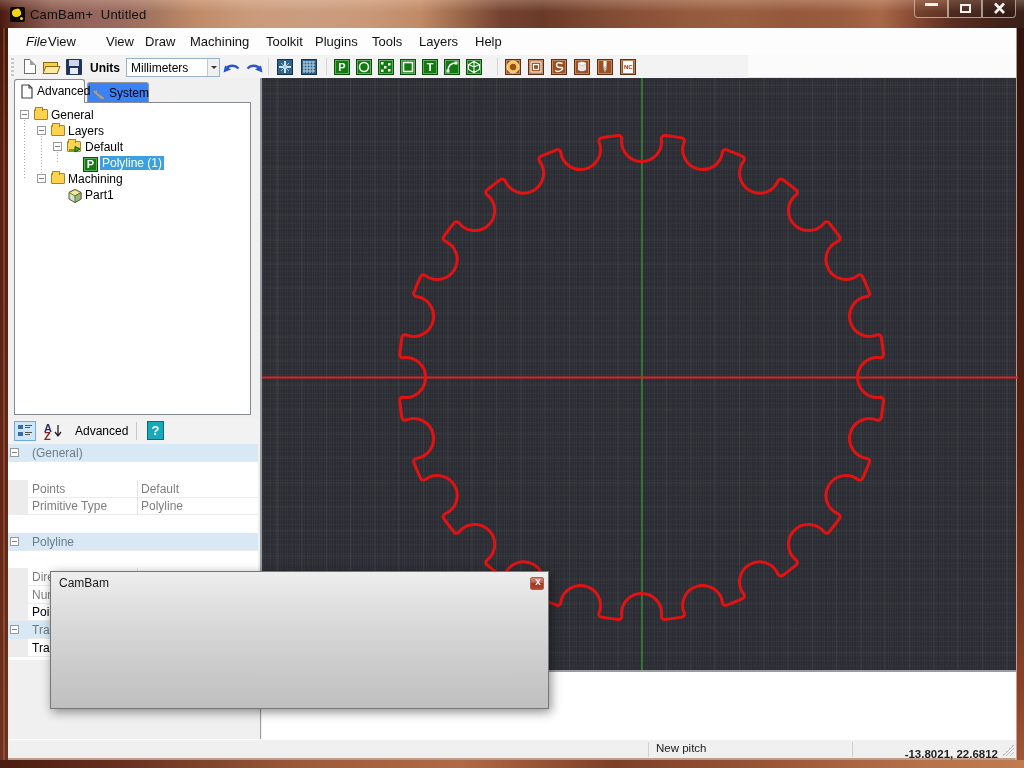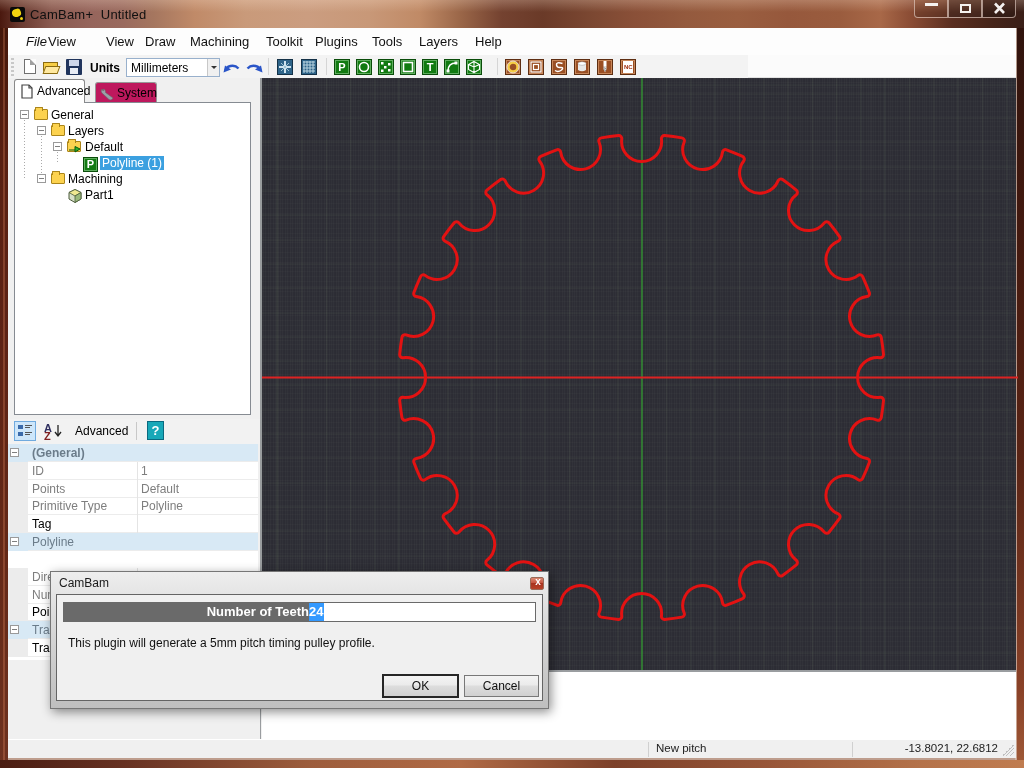--- a/index.html
+++ b/index.html
@@ -124,21 +124,21 @@
 #dlg-input { position:absolute; left:246px; top:1px; width:226px; height:18px; background:#fff; font-size:13px; font-weight:bold;}
 #dlg-sel { position:absolute; left:0px; top:0px; height:18px; background:#3399ff; color:#fff; padding:1px 1px 0 0;}
 #dlg-msg { position:absolute; left:11px; top:41px; font-size:12px; color:#111; }
 .dlgbtn { position:absolute; top:80px; height:22px; font-size:12px; color:#111; text-align:center;
   background:linear-gradient(180deg,#f4f4f4 0%,#ebebeb 45%,#dddddd 50%,#d0d0d0 100%); }
 #btn-ok { left:326px; width:75px; border:1px solid #262626; outline:1px solid #262626; padding-top:3px;}
 #btn-cancel { left:407px; width:75px; border:1px solid #787878; padding-top:3px;}
 
 
 #tab-drawing { left:14px; top:79px; width:71px; height:24px; background:#fff; border:1px solid #898989; border-bottom:none; border-radius:3px 3px 0 0; z-index:2;}
-#tab-system { left:87px; top:82px; width:62px; height:21px; background:#be185d; border:1px solid #979797; border-bottom:none; border-radius:3px 3px 0 0;margin-left:8px;}
+#tab-system { left:87px; top:82px; width:62px; height:21px; background:#3b82f6; border:1px solid #979797; border-bottom:none; border-radius:3px 3px 0 0;}
 .tabtxt { position:absolute; font-size:12px; color:#000; }
 
 
 .titem { position:absolute; font-size:12px; color:#000; }
 .tsel { background:#3ba0e0; color:#fff; padding:0 2px; }
 .tfolder { position:absolute; width:14px; height:11px; background:#fcd24f; border:1px solid #ab851a; border-radius:1px; }
 .tfolder::before { content:""; position:absolute; left:0px; top:-3px; width:6px; height:3px; background:#fcd24f; border:1px solid #ab851a; border-bottom:none; border-radius:1px 1px 0 0;}
 </style>
 </head>
 <body>
@@ -328,44 +328,33 @@
       <path d="M4 0 V10 M1 7 L4 11 L7 7" stroke="#222" stroke-width="1.3" fill="none"></path>
     </svg>
   <span style="position:absolute; left:67px; top:5px; font-size:12px; color:#000;">Advanced</span>
   <div style="position:absolute; left:128px; top:3px; width:1px; height:18px; background:#c8c8c8;"></div>
   <div style="position:absolute; left:139px; top:2px; width:17px; height:19px; background:#18a8b8; border:1px solid #0a6a80; color:#fff; font-weight:bold; font-size:13px; text-align:center; line-height:18px;">?</div>
 </div>
 <div class="abs" id="propgrid">
   <div class="prow pcat" style="top:0;">
       <div class="pgut"></div>
       <div class="exp" style="left:2px; top:4px;">–</div>
-      <span class="plbl" style="color:#6b7c8a;font-weight:bold;">(General)</span>
-    </div>
-  <div class="prow" style="top:18px;">
-      <div class="pgut"></div>
-      <div class="pdiv"></div>
-      <span class="plbl">ID</span>
-      <span class="pval">1</span>
+      <span class="plbl" style="color:#6b7c8a;">(General)</span>
     </div>
   <div class="prow" style="top:36px;">
       <div class="pgut"></div>
       <div class="pdiv"></div>
       <span class="plbl">Points</span>
       <span class="pval">Default</span>
     </div>
   <div class="prow" style="top:53px;">
       <div class="pgut"></div>
       <div class="pdiv"></div>
       <span class="plbl">Primitive Type</span>
       <span class="pval">Polyline</span>
-    </div>
-  <div class="prow" style="top:71px;">
-      <div class="pgut"></div>
-      <div class="pdiv"></div>
-      <span class="plbl pbold">Tag</span>
     </div>
   <div class="prow pcat" style="top:89px;">
       <div class="pgut"></div>
       <div class="exp" style="left:2px; top:4px;">–</div>
       <span class="plbl" style="color:#6b7c8a;">Polyline</span>
     </div>
   <div class="prow" style="top:124px;">
       <div class="pgut"></div>
       <div class="pdiv"></div>
       <span class="plbl">Direction</span>
@@ -389,31 +378,20 @@
       <div class="pgut"></div>
       <div class="pdiv"></div>
       <span class="plbl pbold">Transform</span>
     </div>
 </div>
 
 <div class="abs" id="statusbar">
   <div class="sbsep" style="left:640px;"></div>
   <div class="sbsep" style="left:844px;"></div>
   <span style="position:absolute; left:648px; top:2px;">New pitch</span>
-  <span style="position:absolute; right:18px; top:2px;">-13.8021, 22.6812</span>
+  <span style="position:absolute; right:18px; top:8px;font-weight:bold;">-13.8021, 22.6812</span>
   <div id="grip"></div>
 </div>
 
 <div class="abs" id="dialog">
   <span id="dlg-title">CamBam</span>
   <div id="dlg-close"></div>
-  <div id="dlg-client">
-    <div id="dlg-bar">
-      <span id="dlg-label">Number of Teeth</span>
-      <div id="dlg-input">
-          <span id="dlg-sel">24</span>
-        </div>
-    </div>
-    <span id="dlg-msg">This plugin will generate a 5mm pitch timing pulley profile.</span>
-    <div class="dlgbtn" id="btn-ok">OK</div>
-    <div class="dlgbtn" id="btn-cancel">Cancel</div>
-  </div>
 </div>
 
 </body></html>

